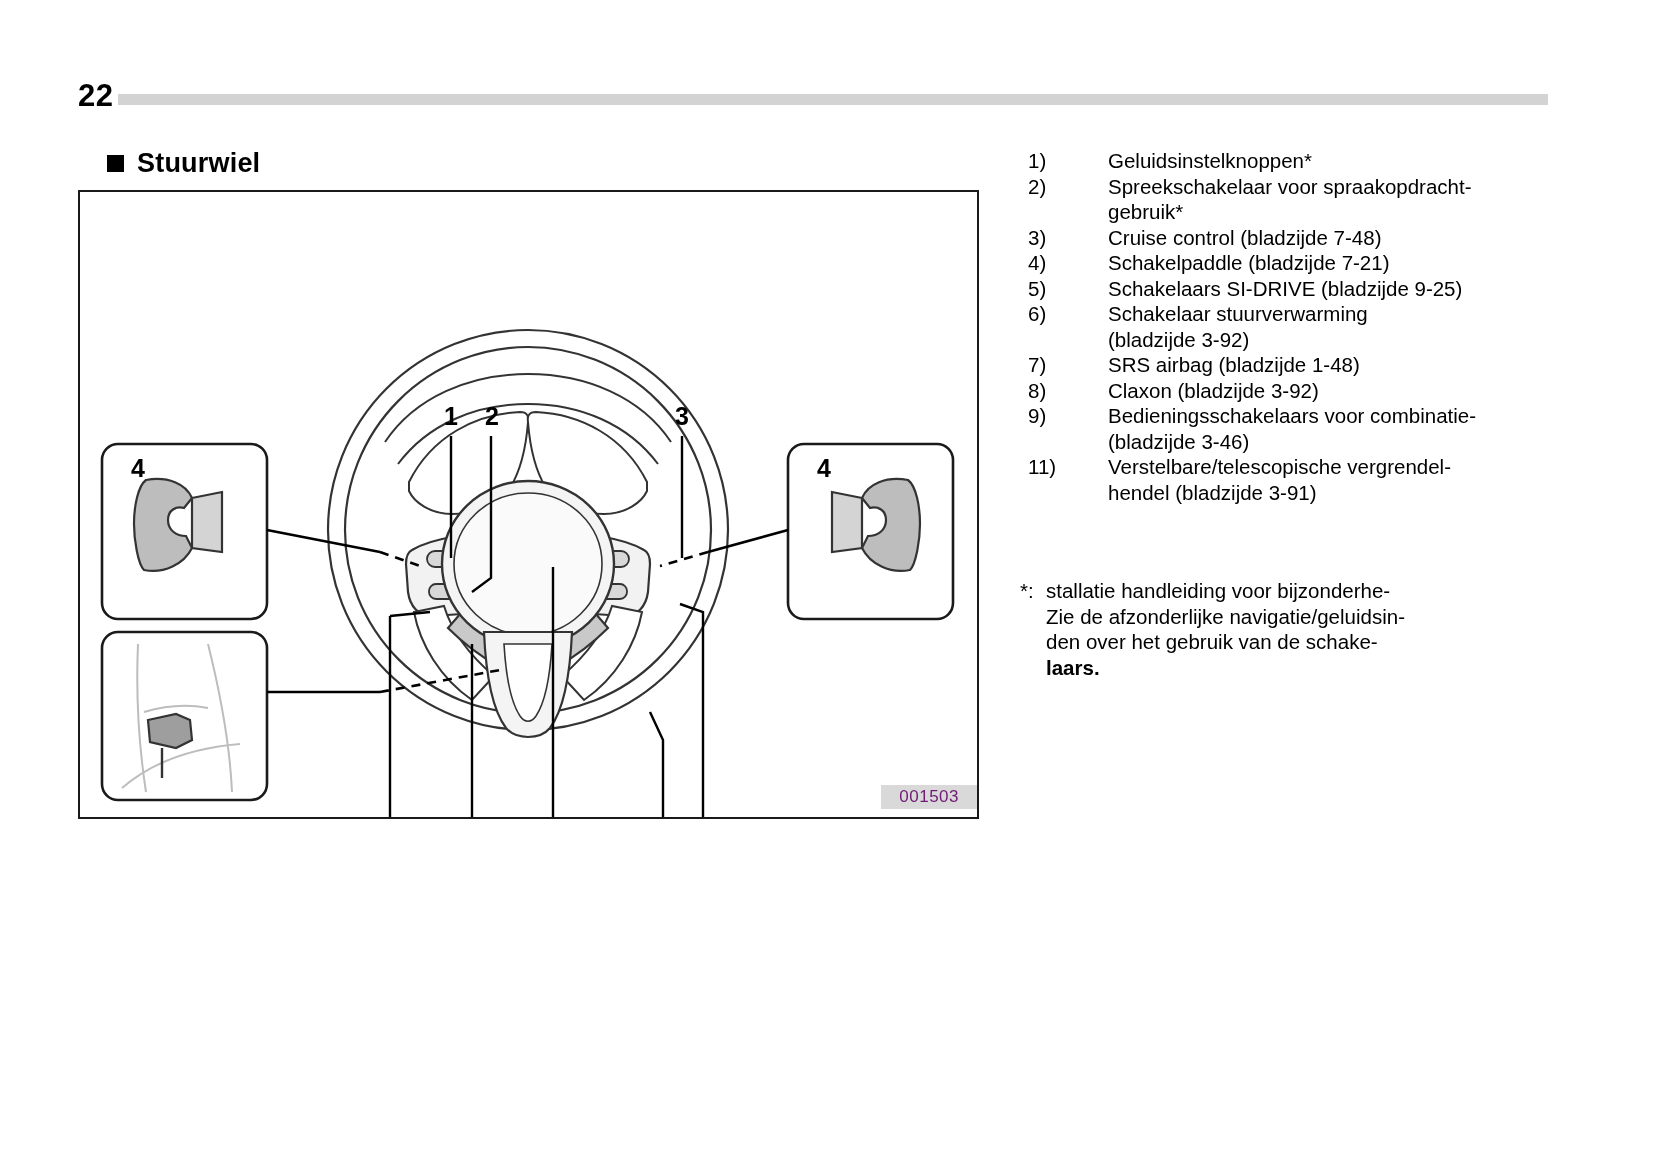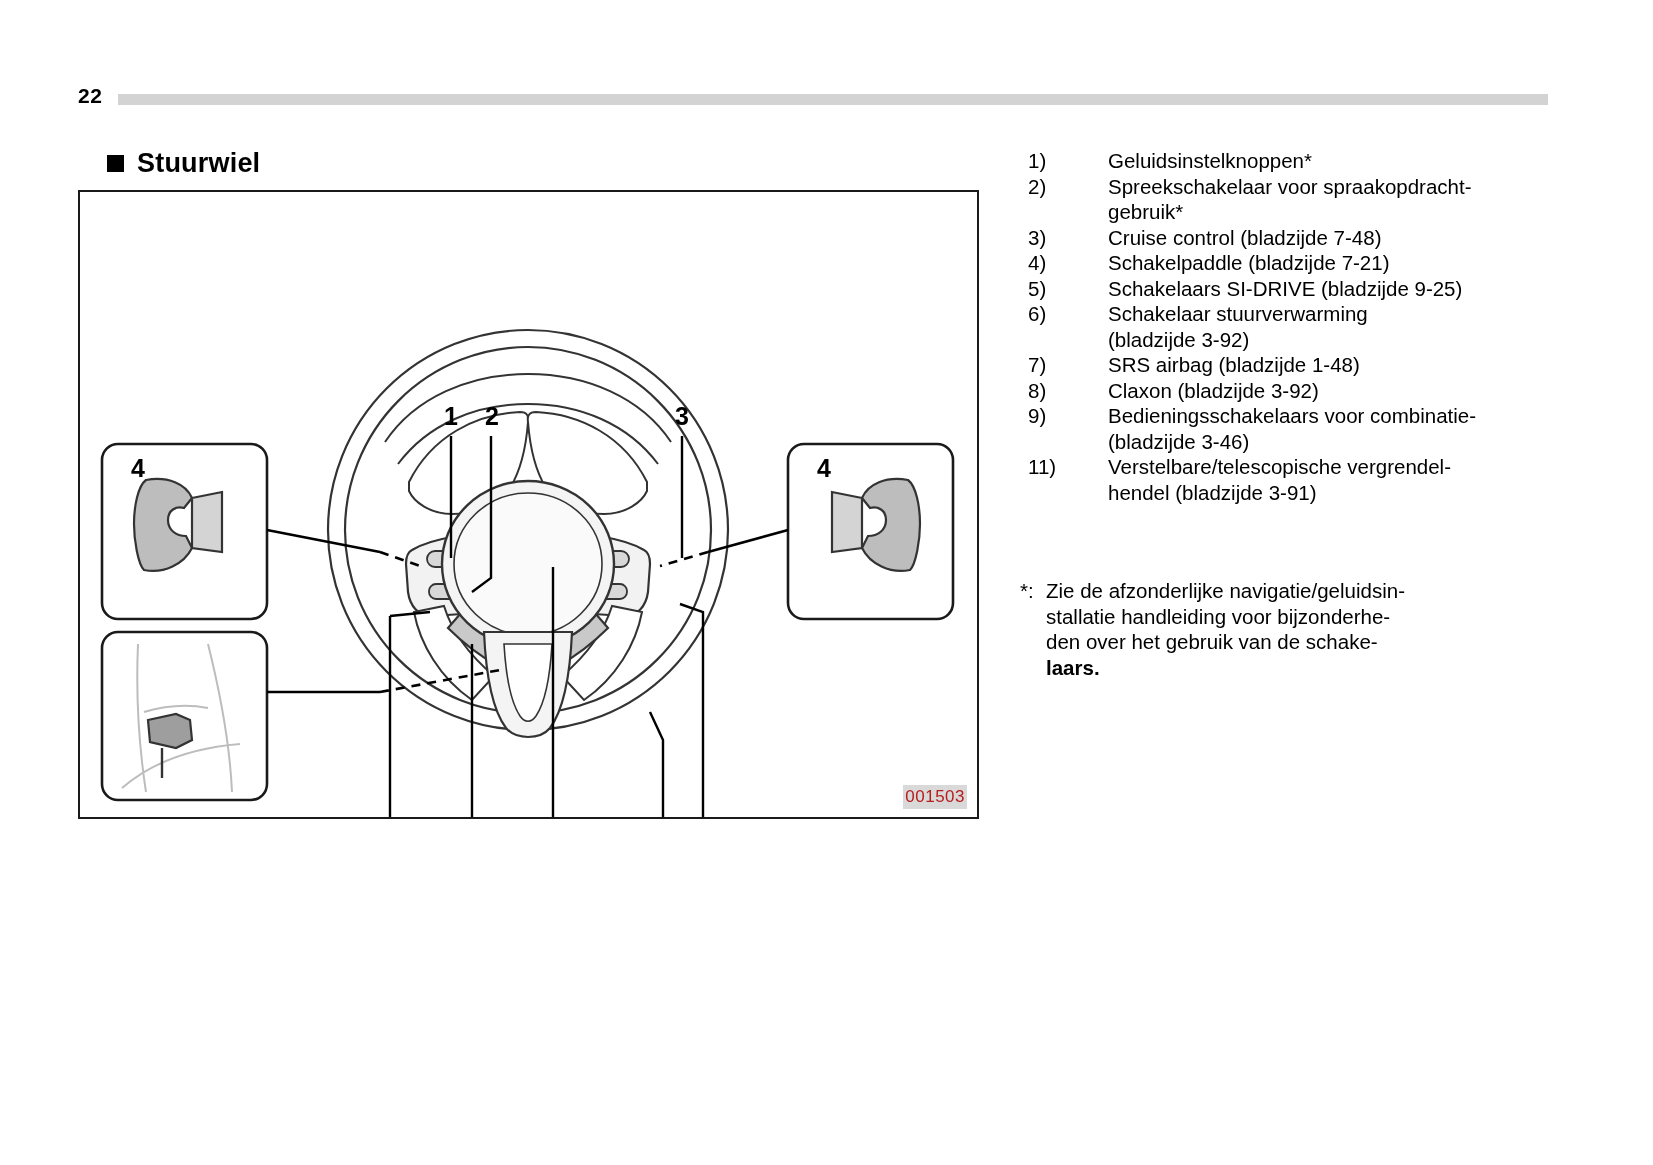--- a/index.html
+++ b/index.html
@@ -21,21 +21,21 @@
     position: absolute;
     left: 78px;
     top: 78px;
     width: 1470px;
     height: 36px;
   }
   #page-number {
     position: absolute;
     left: 0;
     top: 0;
-    font-size: 21px;
+    font-size: 31px;
     font-weight: bold;
     line-height: 36px;
     letter-spacing: 0.5px;
     text-align: center;
   }
   #header-rule {
     position: absolute;
     left: 40px;
     top: 16px;
     right: 0;
@@ -76,27 +76,27 @@
     box-sizing: border-box;
     background: #fff;
   }
   #figure-svg {
     position: absolute;
     left: 0;
     top: 0;
   }
   #figure-code {
     position: absolute;
-    right: 10px;
+    right: 0;
     bottom: 8px;
     font-size: 17px;
     letter-spacing: 0.5px;
     background: #d9d9d9;
-    padding: 2px 2px;
-    color: #b91c1c;
+    padding: 2px 18px;
+    color: #701a75;
   }
 
   
   #legend {
     position: absolute;
     left: 1028px;
     top: 148px;
     width: 520px;
     font-size: 20.5px;
     line-height: 25.5px;
@@ -345,18 +345,18 @@
       <div>Verstelbare/telescopische vergrendel-</div>
       <div class="nojust">hendel (bladzijde 3-91)</div>
     </div>
   </div>
 
 </div>
 
 <div id="footnote">
   <div id="footnote-marker">*:</div>
   <div id="footnote-body">
+    <div>stallatie handleiding voor bijzonderhe-</div>
     <div>Zie de afzonderlijke navigatie/geluidsin-</div>
-    <div>stallatie handleiding voor bijzonderhe-</div>
     <div>den over het gebruik van de schake-</div>
     <div class="last">laars.</div>
   </div>
 </div>
 
 </body></html>

